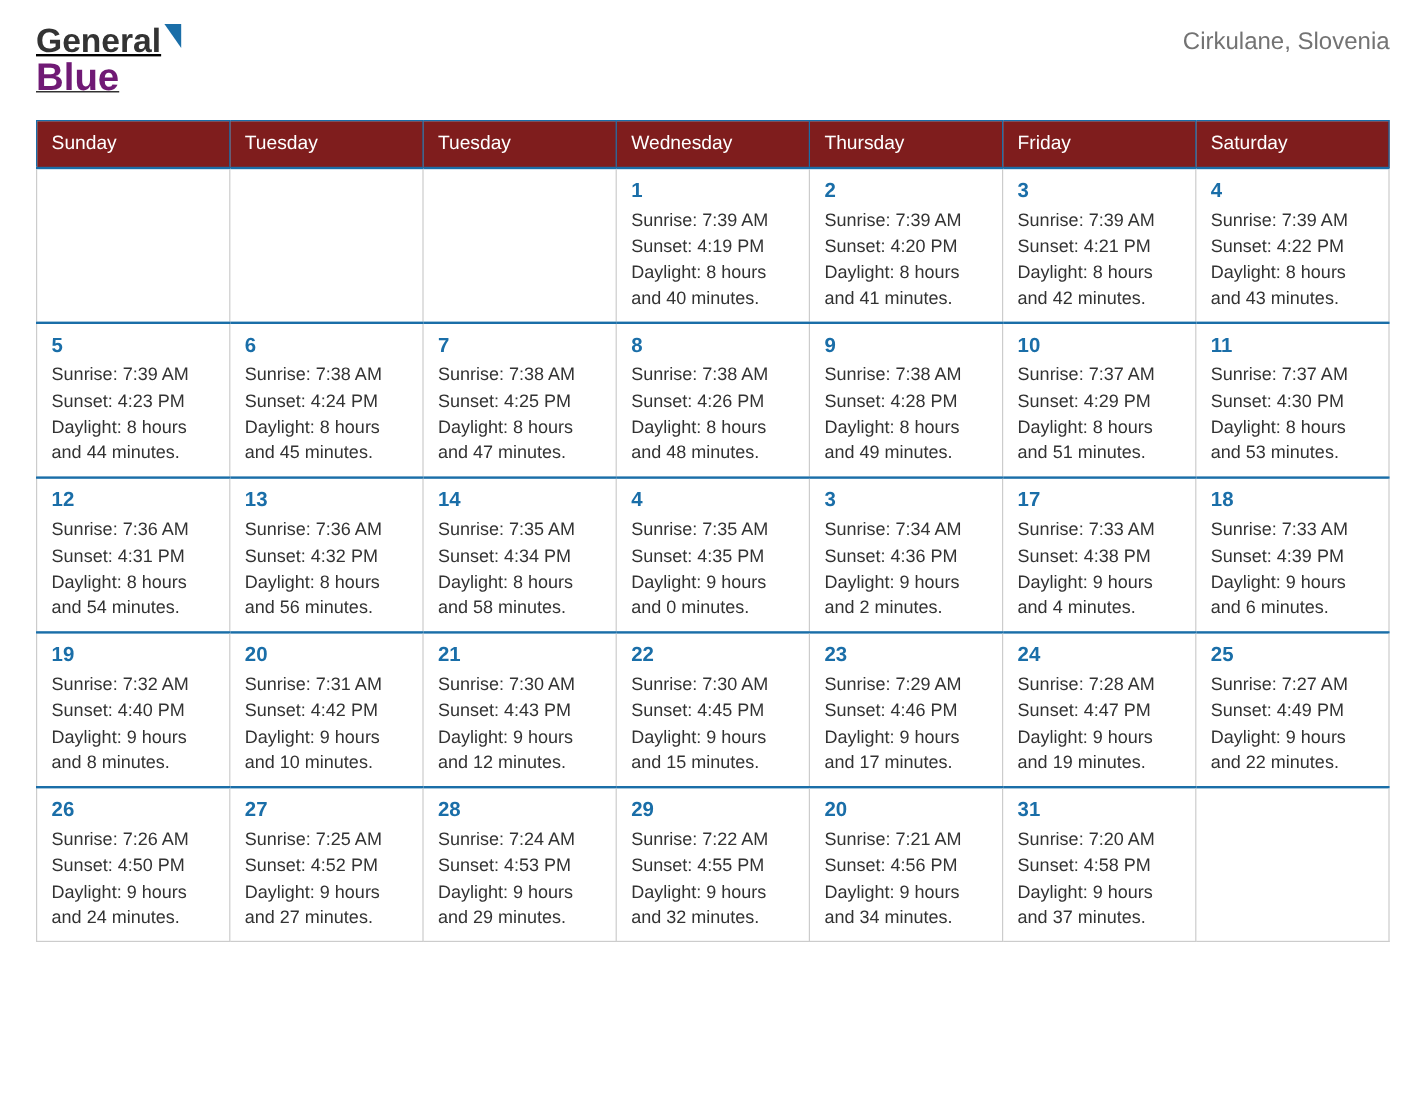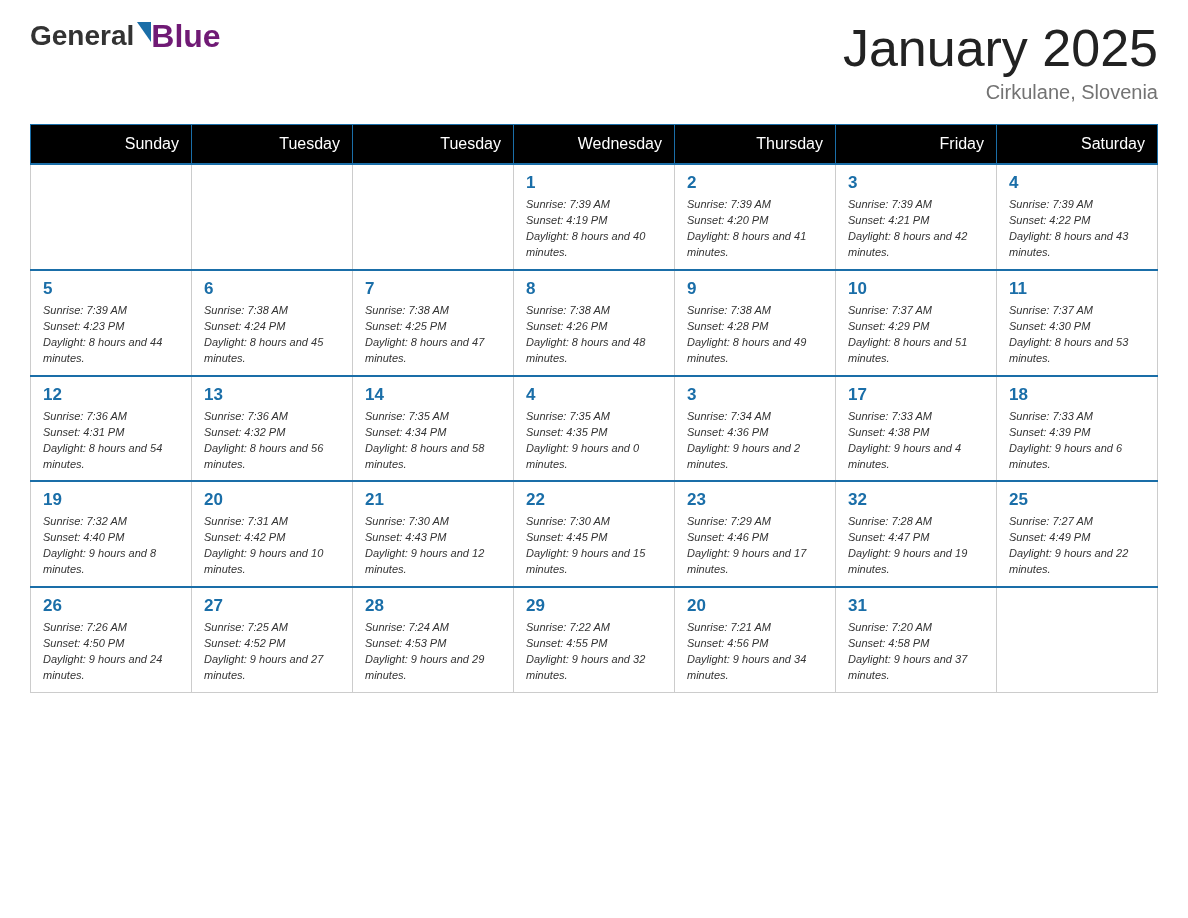--- a/index.html
+++ b/index.html
@@ -39,20 +39,22 @@
       border-left: 14px solid transparent;
       border-right: 0px solid transparent;
       border-top: 20px solid #1a6ea8;
       margin-left: 3px;
       vertical-align: middle;
       position: relative;
       top: -4px;
     }
     .logo-wrapper {
       display: flex;
+      flex-direction: column;
+      text-decoration: underline;
     }
     .logo-line1 {
       display: flex;
       align-items: center;
     }
     .title-section {
       text-align: right;
     }
     .page-title {
       font-size: 52px;
@@ -64,49 +66,48 @@
       font-size: 20px;
       color: #737373;
       margin-top: 4px;
       text-align: right;
     }
     .calendar {
       width: 100%;
       border-collapse: collapse;
     }
     .calendar th {
-      background-color: #000000;
+      background-color: #7f1d1d;
       color: #fff;
       font-size: 16px;
       font-weight: normal;
       padding: 10px 12px;
-      text-align: right;
+      text-align: left;
       border: 1px solid #1a6ea8;
     }
     .calendar td {
       vertical-align: top;
       padding: 8px 12px;
       border: 1px solid #ccc;
       width: 14.28%;
       min-height: 110px;
       font-size: 13px;
       color: #333;
     }
     .day-num {
       font-size: 17px;
       font-weight: bold;
       color: #1a6ea8;
       display: block;
       margin-bottom: 4px;
     }
     .day-info {
-      font-size: 11px;
+      font-size: 15px;
       color: #333;
       line-height: 1.45;
-      font-style: italic;
     }
     .empty-cell {
       background: #fff;
     }
     tr.week-row td {
       border-top: 2px solid #1a6ea8;
     }
   </style>
 </head>
 <body>
@@ -117,21 +118,20 @@
       <div class="logo-line1">
         <span class="logo-text-general">General</span>
         <span class="logo-icon"></span>
       </div>
       <div>
         <span class="logo-text-blue">Blue</span>
       </div>
     </div>
   </div>
   <div class="title-section">
-    <div class="page-title">January 2025</div>
     <div class="page-subtitle">Cirkulane, Slovenia</div>
   </div>
 </div>
 
 <table class="calendar">
   <thead>
     <tr>
     <th>Sunday</th>
         <th>Tuesday</th>
         <th>Tuesday</th>
@@ -238,21 +238,21 @@
         </td>
         <td>
           <span class="day-num">22</span>
           <div class="day-info">Sunrise: 7:30 AM<br>Sunset: 4:45 PM<br>Daylight: 9 hours and 15 minutes.</div>
         </td>
         <td>
           <span class="day-num">23</span>
           <div class="day-info">Sunrise: 7:29 AM<br>Sunset: 4:46 PM<br>Daylight: 9 hours and 17 minutes.</div>
         </td>
         <td>
-          <span class="day-num">32</span>
+          <span class="day-num">24</span>
           <div class="day-info">Sunrise: 7:28 AM<br>Sunset: 4:47 PM<br>Daylight: 9 hours and 19 minutes.</div>
         </td>
         <td>
           <span class="day-num">25</span>
           <div class="day-info">Sunrise: 7:27 AM<br>Sunset: 4:49 PM<br>Daylight: 9 hours and 22 minutes.</div>
         </td>
       </tr>
       <tr class="week-row">
         <td>
           <span class="day-num">26</span>

